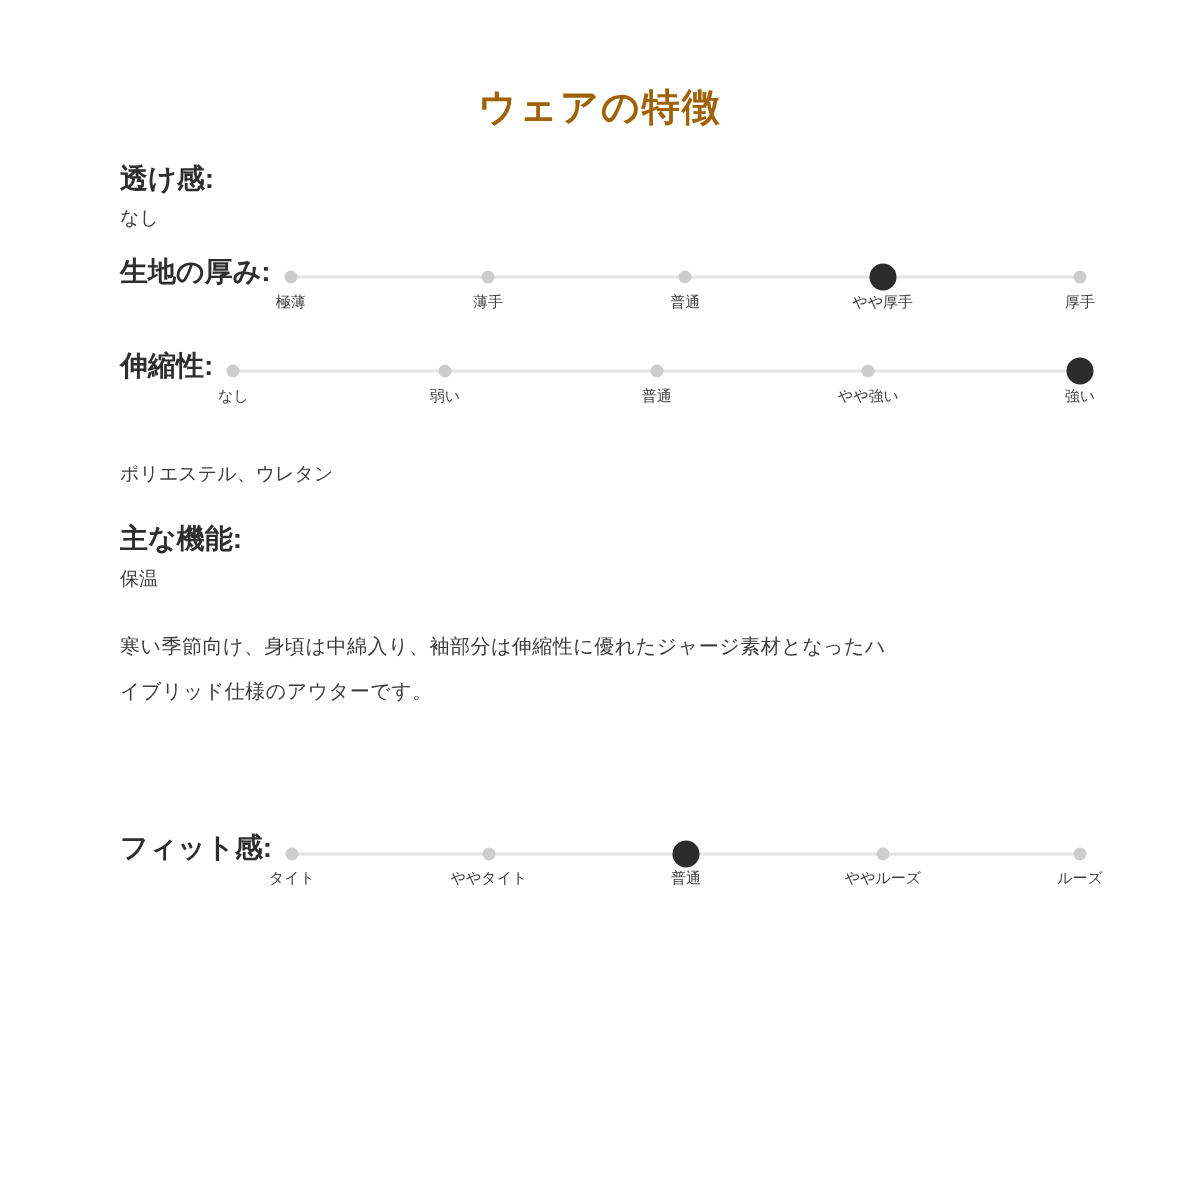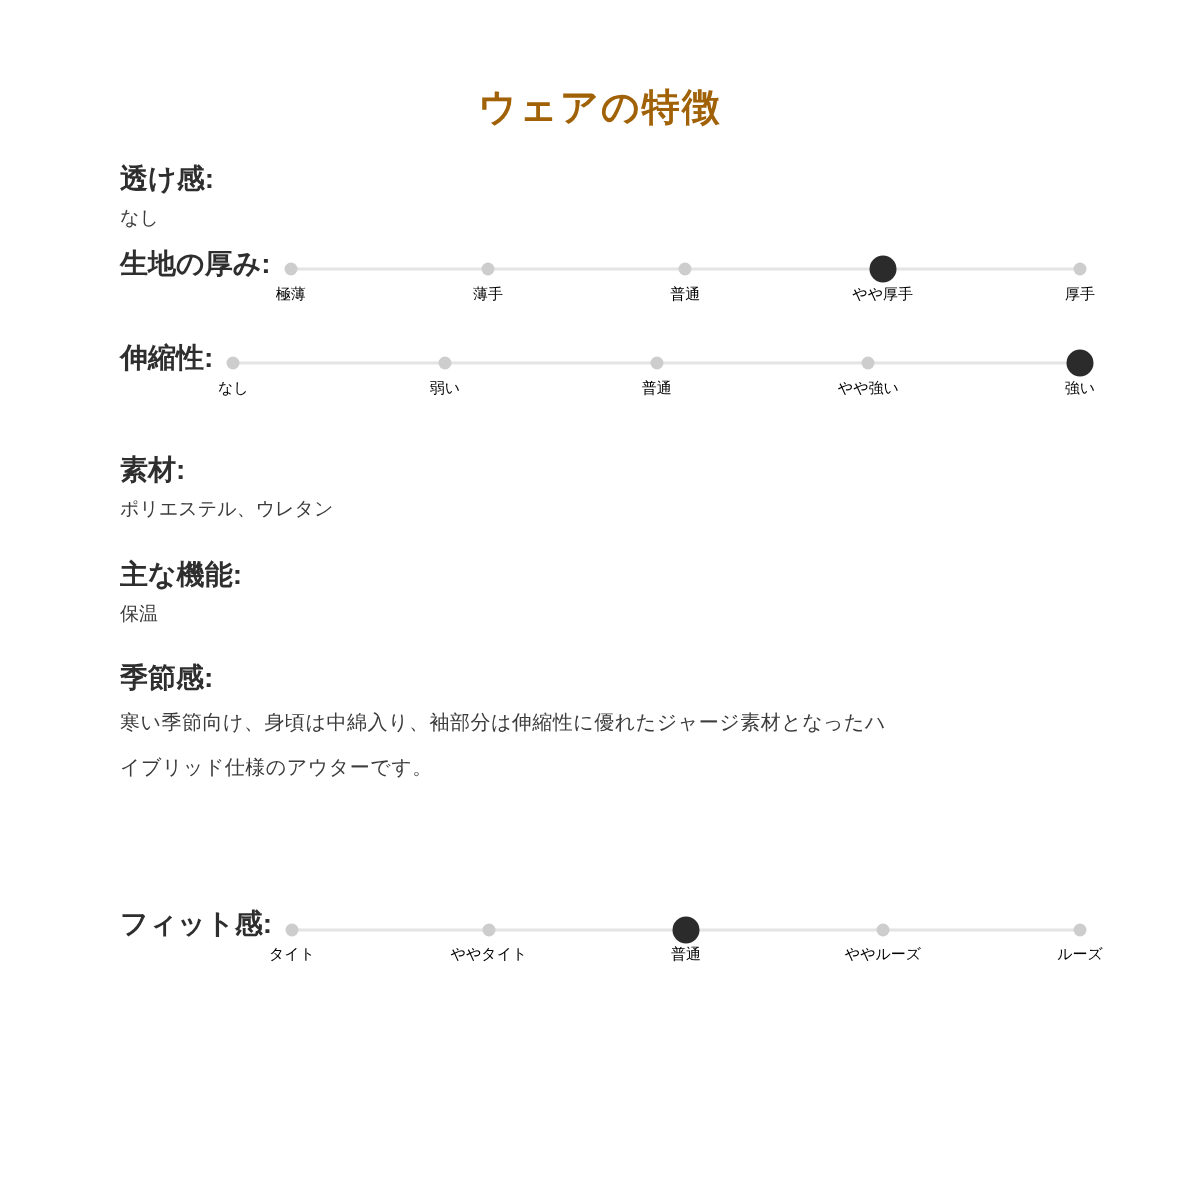--- a/index.html
+++ b/index.html
@@ -36,21 +36,21 @@
     line-height: 1.3;
     white-space: nowrap;
   }
   .feature-value {
     font-size: 19px;
     color: #3c3c3c;
     margin-top: 7px;
     line-height: 1.45;
   }
   .section-sheerness { margin-top: 28px; }
-  .section-thickness { margin-top: 14px; }
+  .section-thickness { margin-top: 22px; }
   .section-stretch   { margin-top: 30px; }
   .section-material  { margin-top: 48px; }
   .section-functions { margin-top: 34px; }
   .section-season    { margin-top: 32px; }
   .section-fit       { margin-top: 116px; }
 
   .slider-row {
     display: flex;
     align-items: flex-start;
     min-height: 64px;
@@ -84,21 +84,21 @@
   .dot.selected {
     width: 27px;
     height: 27px;
     background: #2b2b2b;
   }
   .tick {
     position: absolute;
     top: 27px;
     transform: translateX(-50%);
     font-size: 15px;
-    color: #000000;
+    color: #404040;
     white-space: nowrap;
     line-height: 1.4;
   }
   .season-text {
     font-size: 20px;
     line-height: 2.25;
     letter-spacing: 0.5px;
     white-space: pre-line;
     margin-top: 4px;
   }
@@ -144,31 +144,29 @@
           <div class="dot" style="left: 50%;"></div>
           <div class="tick" style="left: 50%;">普通</div>
           <div class="dot" style="left: 75%;"></div>
           <div class="tick" style="left: 75%;">やや強い</div>
           <div class="dot selected" style="left: 100%;"></div>
           <div class="tick" style="left: 100%;">強い</div>
         </div>
     </div>
 
     <div class="section-material">
-      <div class="feature-label">素材:</div>
       <div class="feature-value">ポリエステル、ウレタン</div>
     </div>
 
     <div class="section-functions">
       <div class="feature-label">主な機能:</div>
       <div class="feature-value">保温</div>
     </div>
 
     <div class="section-season">
-      <div class="feature-label">季節感:</div>
       <div class="feature-value season-text">寒い季節向け、身頃は中綿入り、袖部分は伸縮性に優れたジャージ素材となったハ
 イブリッド仕様のアウターです。</div>
     </div>
 
     <div class="section-fit slider-row">
       <div class="feature-label">フィット感:</div>
       <div class="slider">
           <div class="track"></div>
           <div class="dot" style="left: 0%;"></div>
           <div class="tick" style="left: 0%;">タイト</div>

